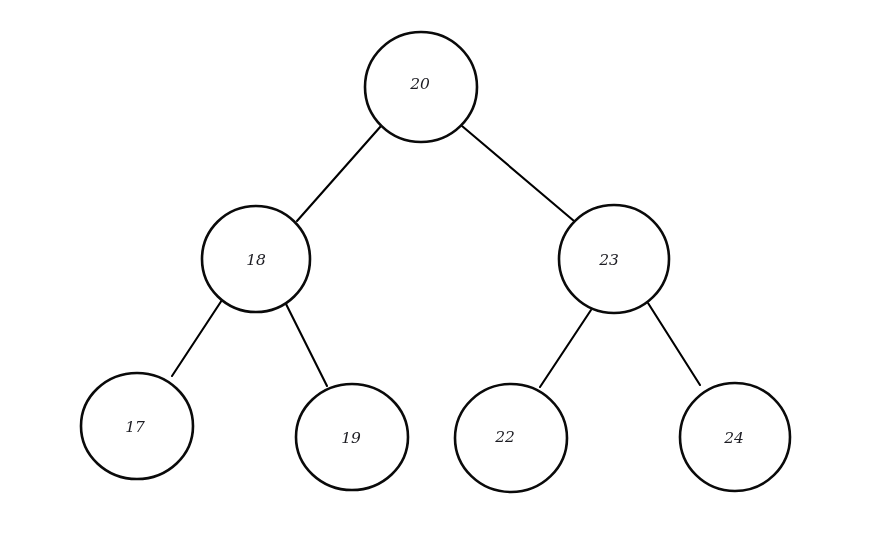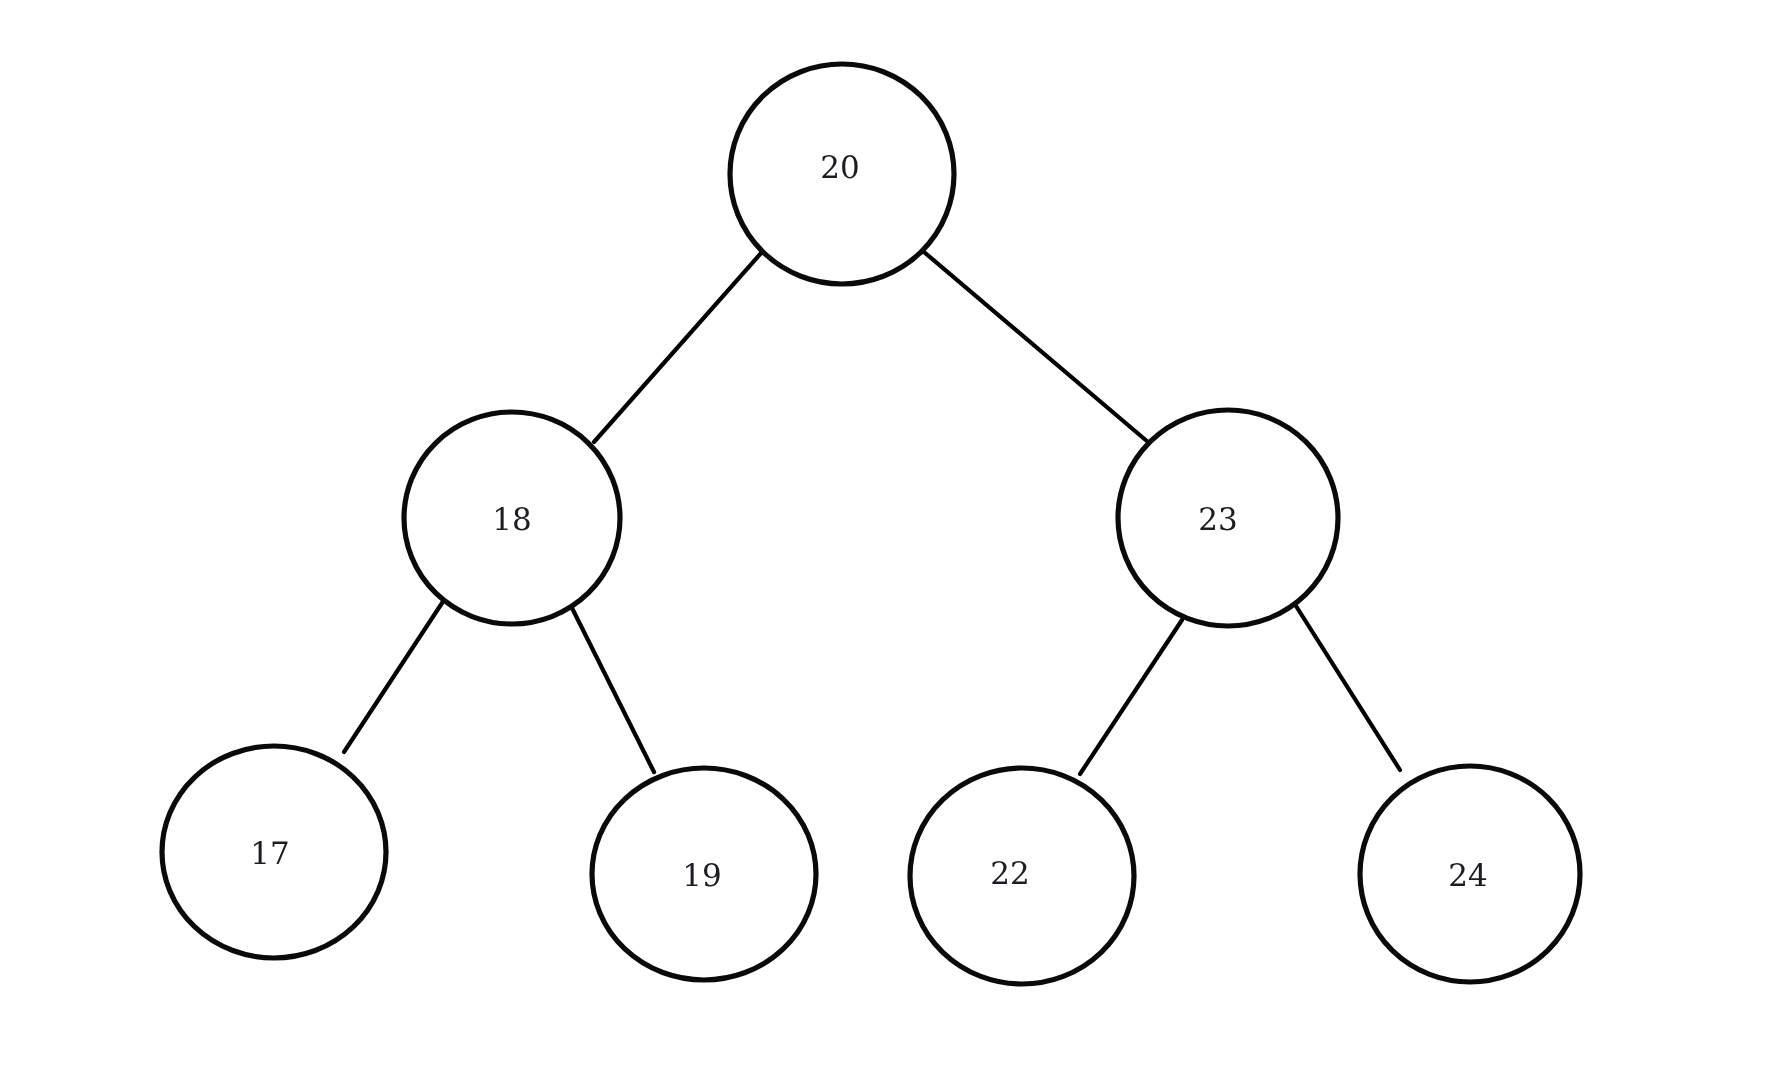--- a/index.html
+++ b/index.html
@@ -7,20 +7,21 @@
     padding: 0;
     background: #ffffff;
   }
   #canvas {
     position: relative;
     width: 885px;
     height: 537px;
     background: #ffffff;
     overflow: hidden;
     font-family: "DejaVu Serif", serif;
+    font-style: italic;
   }
   #tree-svg {
     position: absolute;
     top: 0;
     left: 0;
     width: 885px;
     height: 537px;
   }
   .tree-edge {
     stroke: #000000;

